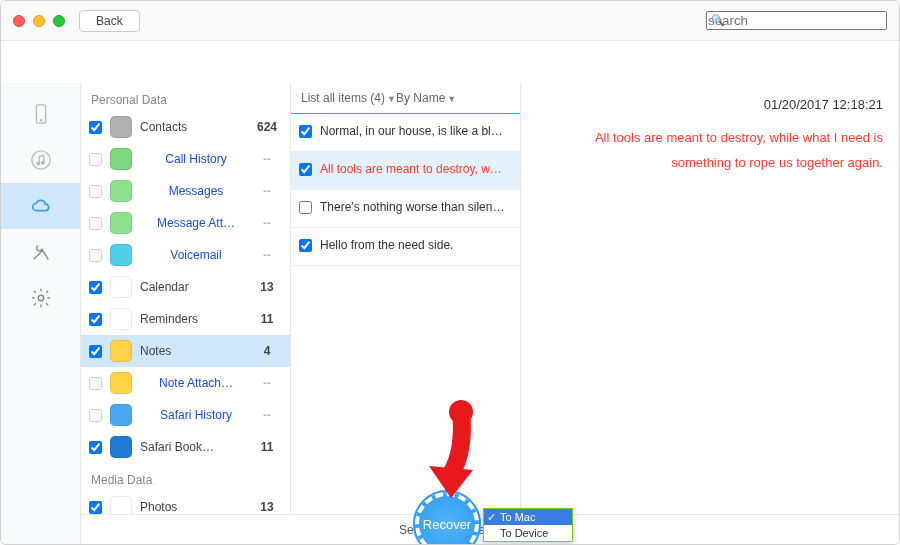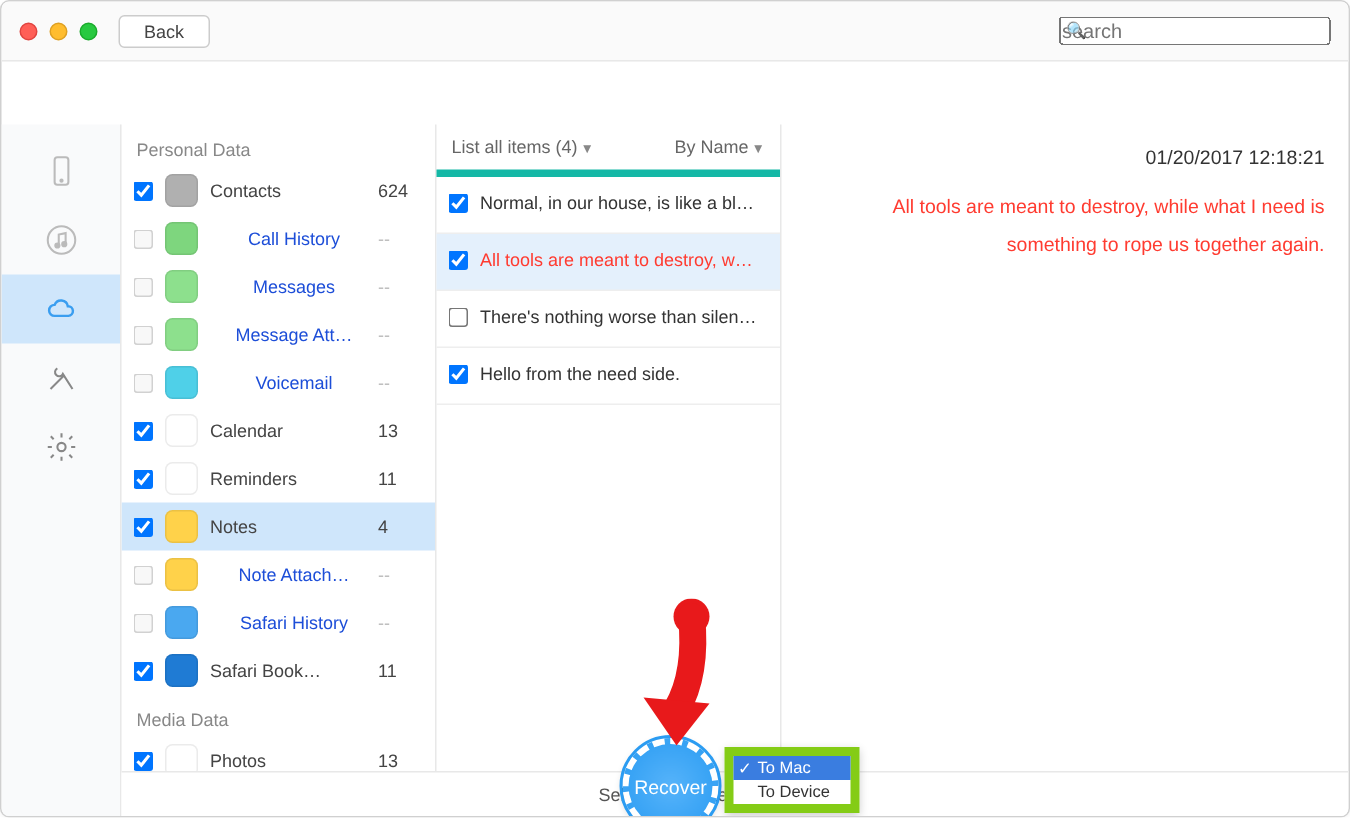--- a/index.html
+++ b/index.html
@@ -24,42 +24,42 @@
   .side-ico svg { width: 22px; height: 22px; }
   
   .datalist { width: 210px; border-right: 1px solid #e8e8e8; font-size: 12px; overflow-y: auto;}
   .section-h { color: #888; padding: 10px 10px 4px; font-size: 12px;}
   .data-row { display: flex; align-items: center; height: 32px; padding: 0 8px; cursor: pointer;}
   .data-row.sel { background: #cfe6fb; }
   .data-row input[type=checkbox] { margin-right: 8px; width:13px; height:13px;}
   .data-row .appicon { width: 22px; height: 22px; border-radius: 5px; margin-right: 8px; display:flex; align-items:center; justify-content:center; font-size:12px; color:#fff;}
   .data-row .lbl { flex: 1; white-space: nowrap; overflow: hidden; text-overflow: ellipsis; color:#444;}
   .data-row.dis .lbl { color: #1d4ed8; text-align: center; }
-  .data-row .cnt { color: #444; font-size: 12px; width: 30px; text-align: left;}
+  .data-row .cnt { color: #444; font-size: 12px; width: 30px; text-align: center; font-weight: bold;}
   .data-row.dis .cnt { color: #bbb; }
   
   .itemlist { width: 230px; border-right: 1px solid #e8e8e8; font-size: 12px; position:relative;}
-  .itemlist-head { display:flex; justify-content: space-between; padding: 8px 10px; color:#666; font-size:12px; border-bottom:5px solid #14b8a6;}
+  .itemlist-head { display:flex; justify-content: flex-start; padding: 8px 10px; color:#666; font-size:12px; border-bottom:1px solid #14b8a6;}
   .itemlist-head .hd { cursor:pointer; }
   .item-row { display:flex; align-items:flex-start; padding: 10px 8px; border-bottom: 1px solid #eee; cursor:pointer; min-height:38px;}
   .item-row.sel { background: #e4f0fc; }
   .item-row input[type=checkbox]{ margin-right:8px; margin-top:1px; width:13px; height:13px;}
   .item-row .txt { flex:1; white-space:nowrap; overflow:hidden; text-overflow:ellipsis; color:#333;}
   .item-row.red .txt { color: #ff3b30; }
   
   .detail { flex:1; padding: 14px 16px; font-size: 13px; text-align: right; }
   .detail .dt { color: #333; margin-bottom: 14px; font-size:13px;}
   .detail .body-txt { color: #ff3b30; line-height: 1.9; font-size:13px;}
   
   .footer { position:absolute; bottom:0; left:80px; right:0; height:30px; border-top:1px solid #e8e8e8; display:flex; align-items:center; justify-content:center; background:#fff; font-size:12px; color:#555;}
   .footer .sel-txt { margin-right: 80px;}
   
   .recover-btn { position:absolute; bottom:-12px; left:414px; width:64px; height:64px; border-radius:50%; background: radial-gradient(circle,#56b3fa 0%,#2b9cf2 100%); border:4px dashed #fff; outline: 2px solid #2b9cf2; display:flex; align-items:center; justify-content:center; color:#fff; font-size:13px; cursor:pointer; z-index:5; box-shadow: 0 2px 6px rgba(0,0,0,0.2);}
   
-  .menu { position:absolute; bottom:2px; left:482px; width:90px; border:6px solid #84cc16; background:#fff; font-size:11px; z-index:6; box-shadow: 0 2px 6px rgba(0,0,0,0.2);}
+  .menu { position:absolute; bottom:2px; left:482px; width:90px; border:1px solid #84cc16; background:#fff; font-size:11px; z-index:6; box-shadow: 0 2px 6px rgba(0,0,0,0.2);}
   .menu-item { padding:2px 6px 2px 16px; position:relative; cursor:pointer; color:#333;}
   .menu-item.sel { background:#3a7de0; color:#fff;}
   .menu-item.sel::before { content:"✓"; position:absolute; left:3px; top:2px;}
   
   .arrow { position:absolute; bottom:40px; left:420px; z-index:7; pointer-events:none;}
   .arrow svg { width: 80px; height: 100px; }
   
   .tri { font-size:9px; color:#888; margin-left:2px;}
 </style>
 </head>

